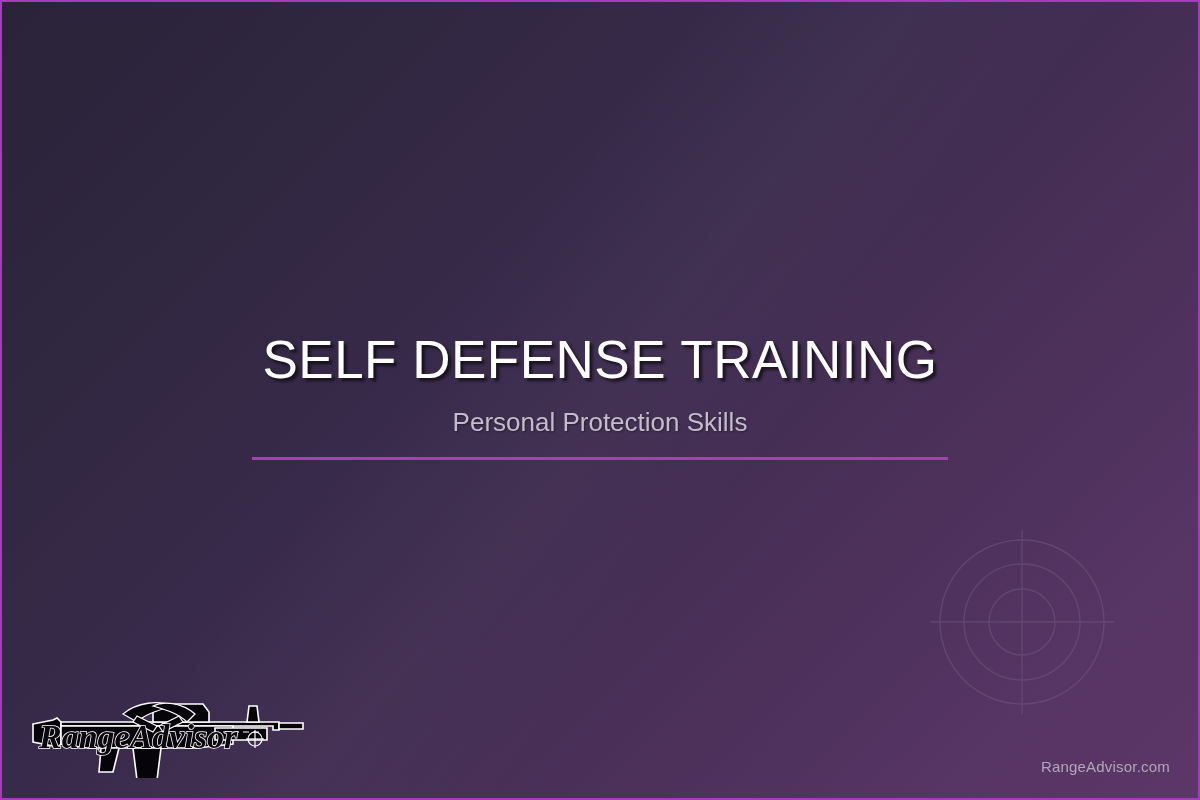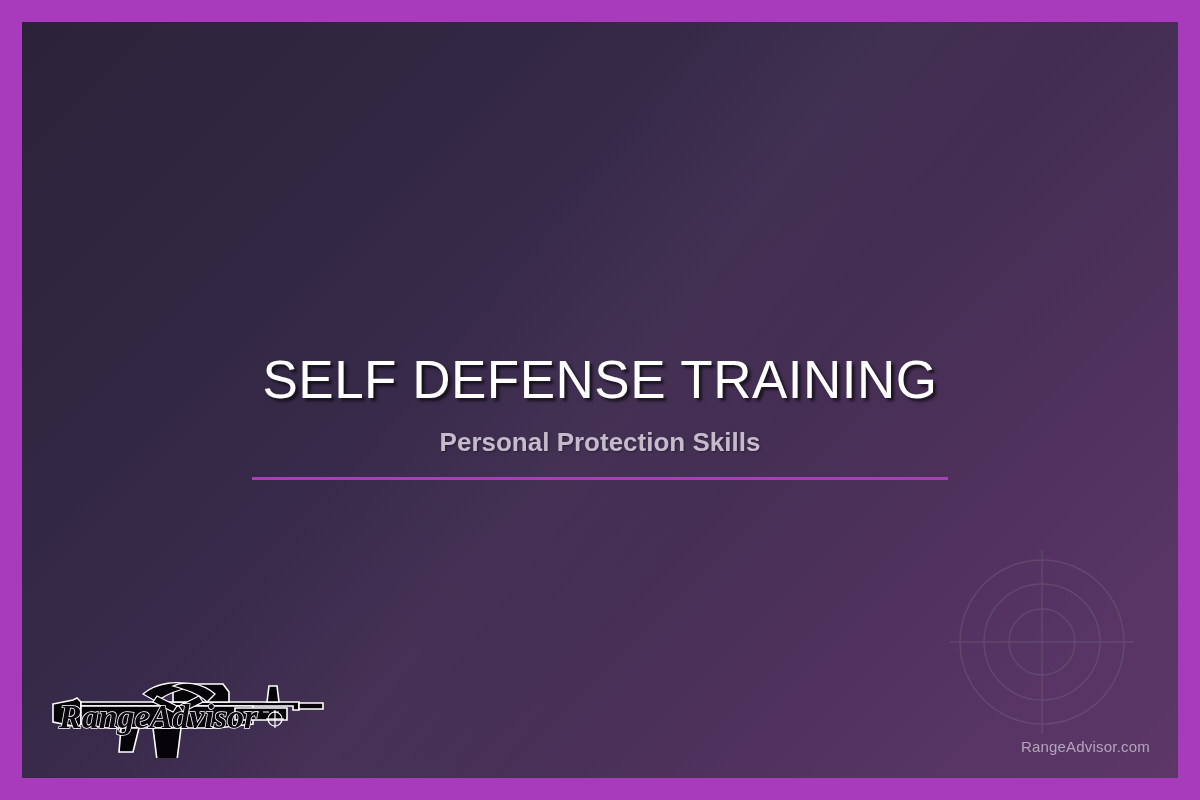--- a/index.html
+++ b/index.html
@@ -12,21 +12,21 @@
     font-family: "Liberation Sans", sans-serif;
   }
 
   .slide {
     position: relative;
     width: 1200px;
     height: 800px;
     overflow: hidden;
     box-sizing: border-box;
     background: #A83BBB; 
-    padding: 22px;
+    padding: 2px;
   }
 
   .slide-inner {
     position: relative;
     width: 100%;
     height: 100%;
     overflow: hidden;
     background:
       linear-gradient(135deg,
         #2a2338 0%,
@@ -74,21 +74,21 @@
     font-weight: 400;
     letter-spacing: 0.5px;
     color: #ffffff;
     line-height: 1.05;
     text-shadow: 3px 3px 3px rgba(0,0,0,0.62);
     white-space: nowrap;
   }
   .slide-subtitle {
     margin: 20px 0 0 0;
     font-size: 26px;
-    font-weight: 700;
+    font-weight: 400;
     color: #c6bbcc;
     line-height: 1.1;
     text-shadow: 1px 1px 2px rgba(0,0,0,0.4);
     white-space: nowrap;
   }
   .divider {
     width: 696px;
     height: 3px;
     margin: 21px auto 0 auto;
     background: #a83fba;

